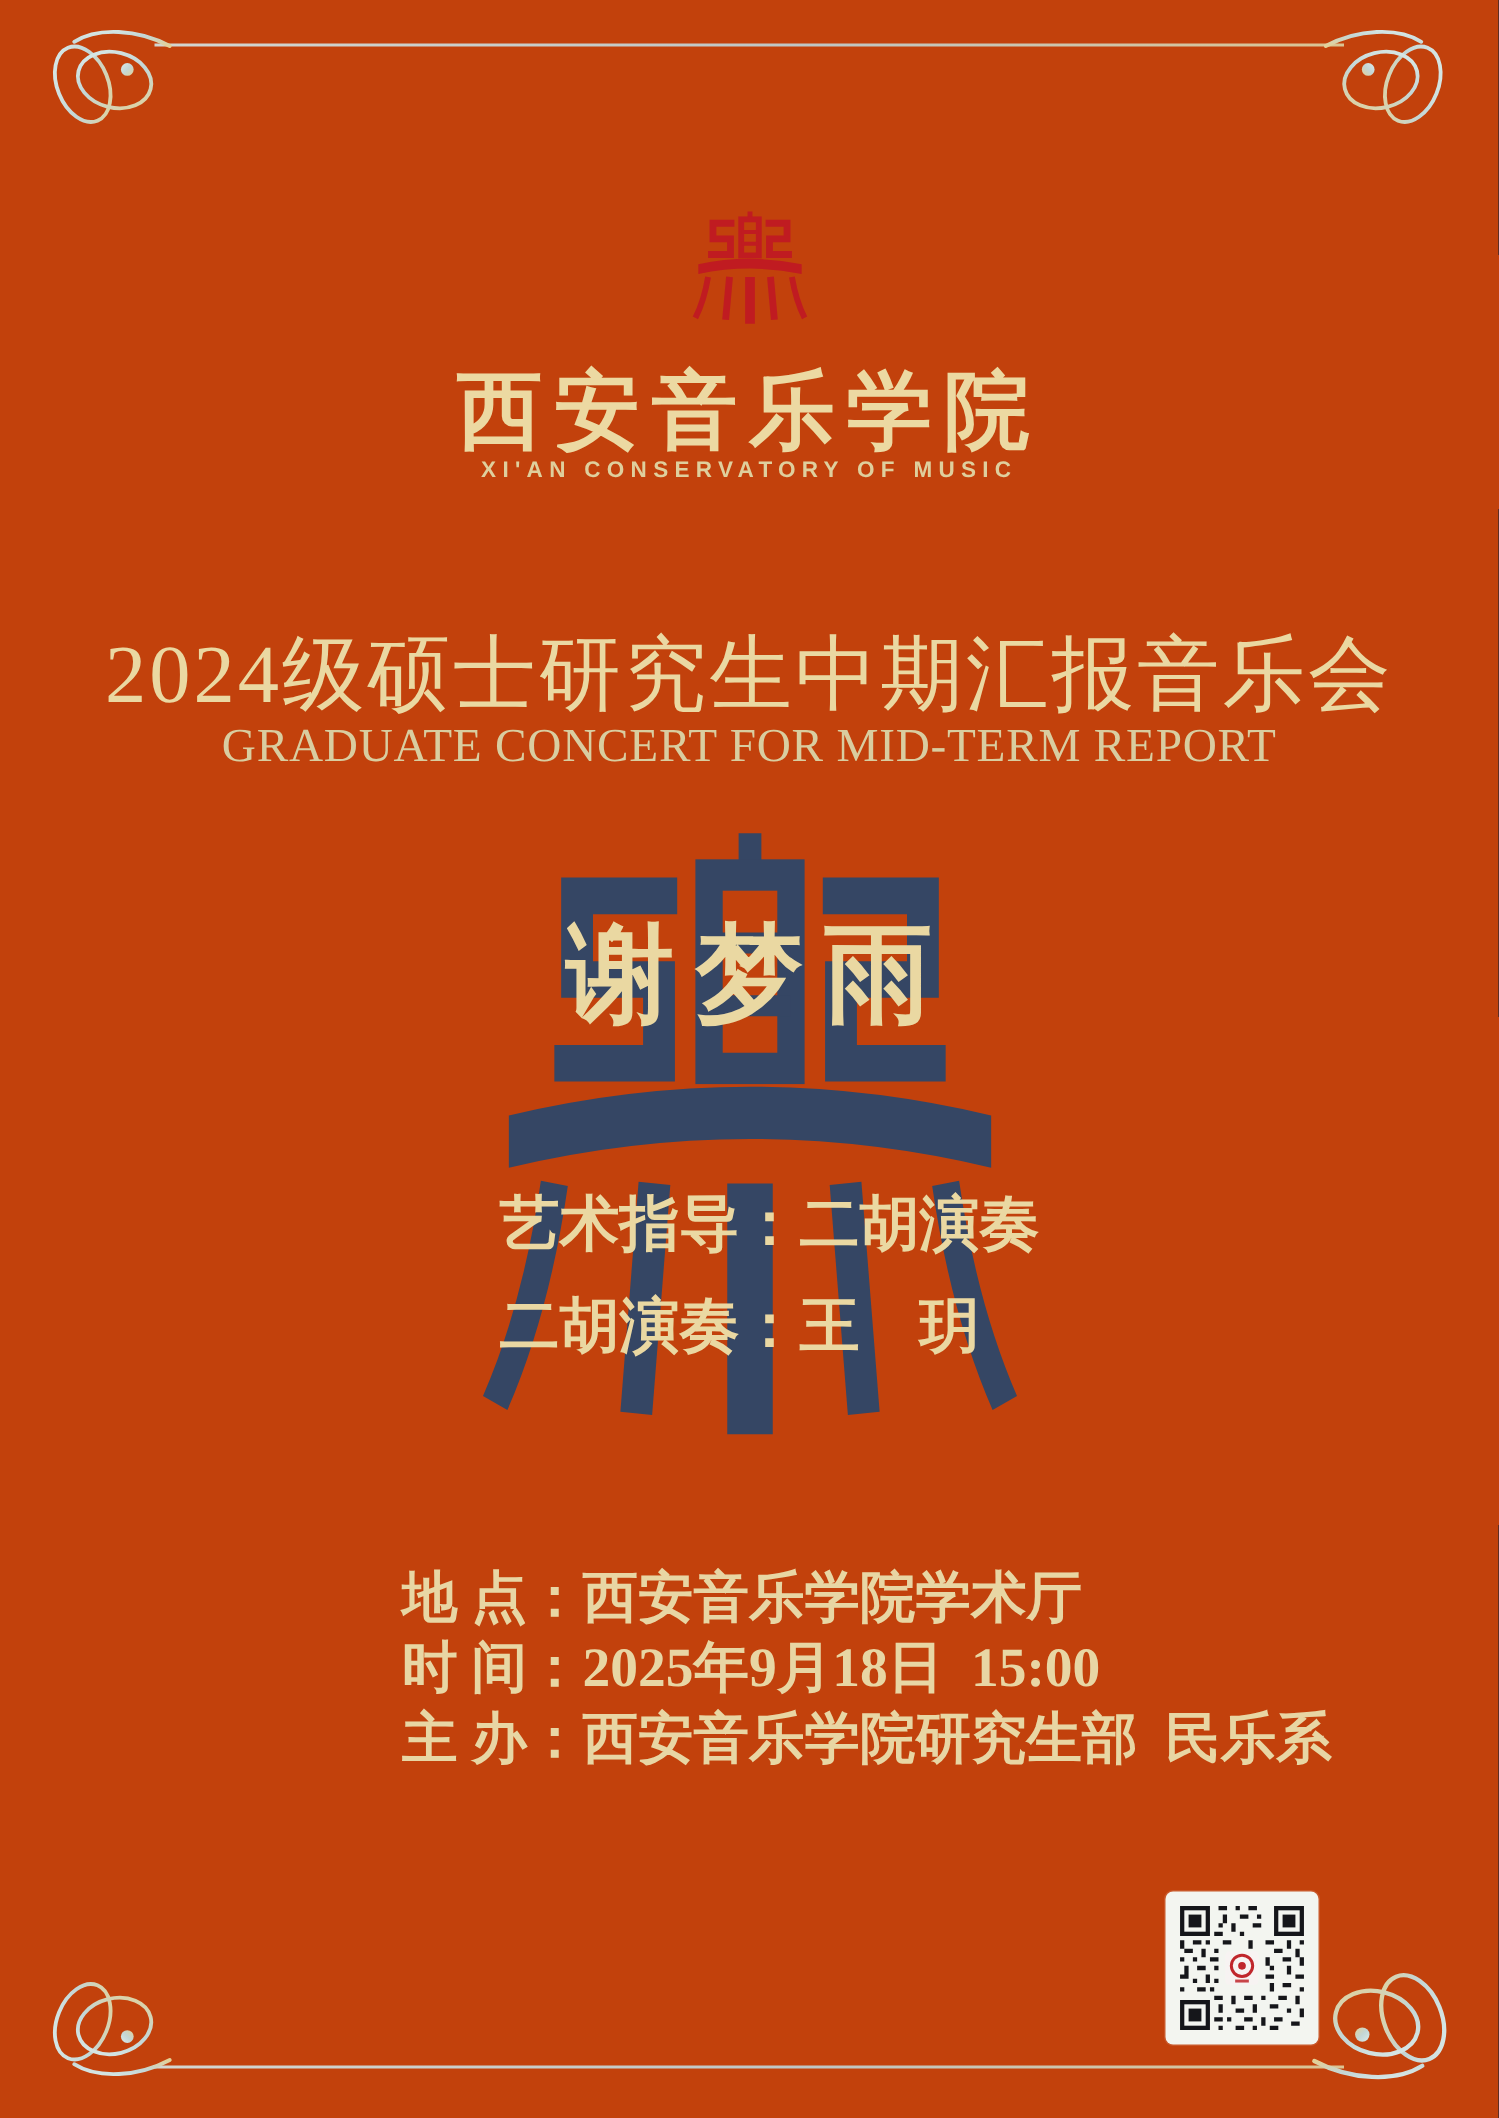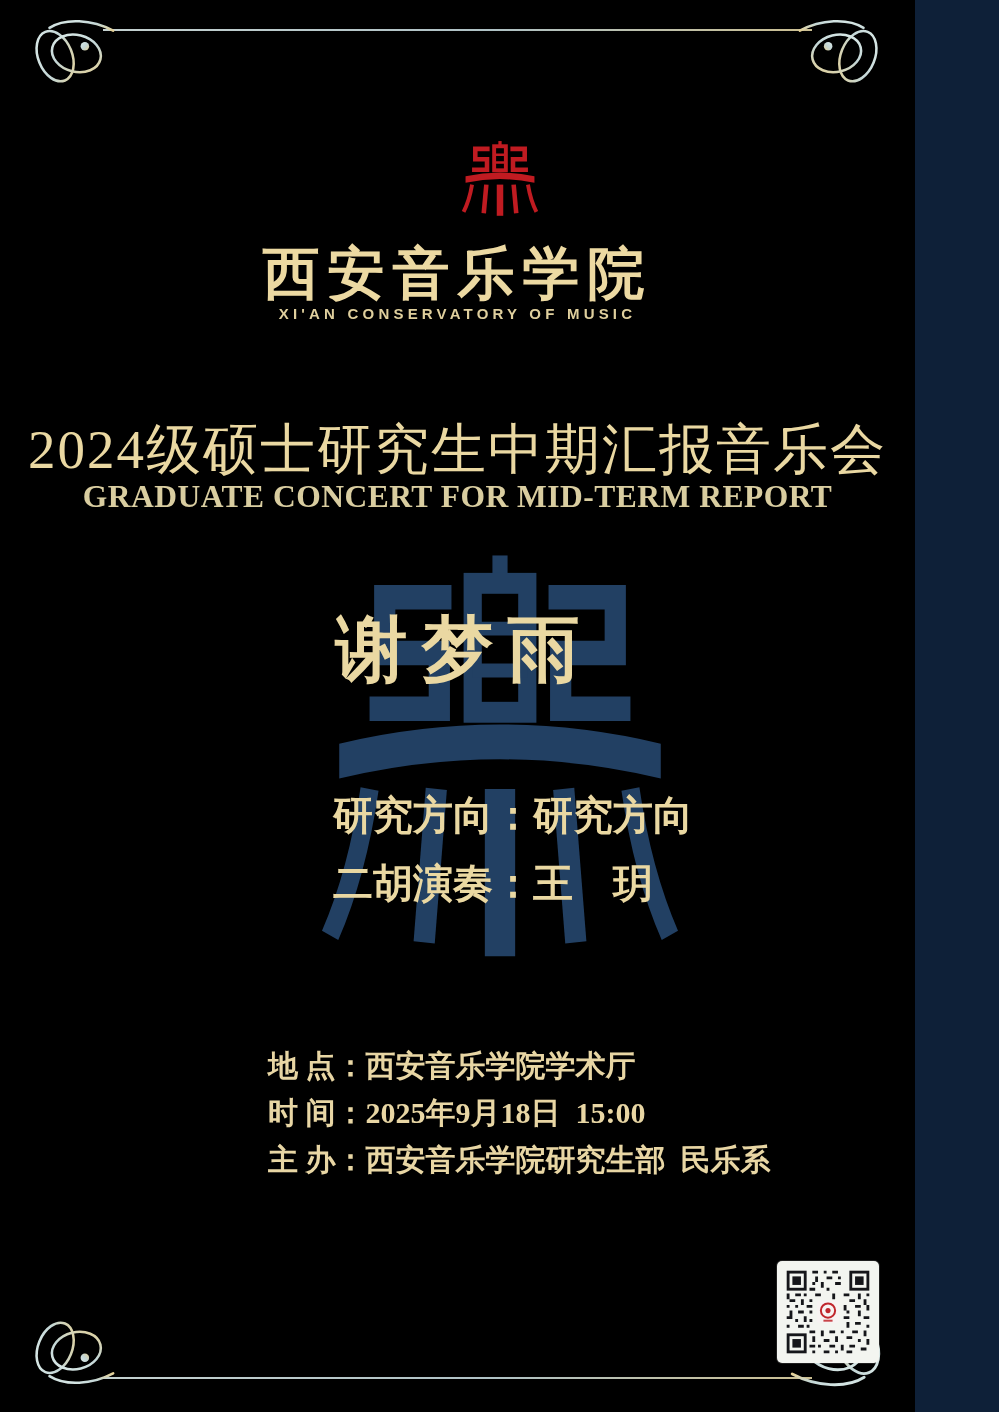--- a/index.html
+++ b/index.html
@@ -1,22 +1,22 @@
 <!DOCTYPE html>
 <html><head>
 <meta charset="utf-8">
 <style>
   html,body { margin:0; padding:0; background:#0e2038; }
   .poster {
-    position:relative; width:915px; height:1412px; overflow:hidden;
+    position:relative; width:999px; height:1412px; overflow:hidden;
     font-family:"Liberation Sans", sans-serif;
     background:
       radial-gradient(ellipse 130% 90% at 50% 42%, #1e4066 0%, #1b3a5f 55%, #1634556 100%),
       #1b3a5f;
-    background-color:#000000;
+    background-color:#c2410c;
   }
   .abs { position:absolute; }
   .ctr { left:0; right:0; text-align:center; }
   .zh  { font-family:"Liberation Serif", serif; }
 
   
   .rule { position:absolute; left:103px; right:103px; height:2px; opacity:.92;
           background:linear-gradient(90deg,#d5e3e2 0%,#bed2d6 55%,#ddcf9e 100%); }
   .rule-top { top:29px; }
   .rule-bottom { top:1377px; }
@@ -32,30 +32,30 @@
   .seal { position:absolute; left:461px; top:138px; width:78px; height:88px; color:#c01b21; }
   .watermark { position:absolute; left:318px; top:545px; width:364px; height:460px;
                color:#26476e; opacity:.9; }
 
   .school-calligraphy { top:236px; font-size:57px; font-weight:700; letter-spacing:8px;
                         color:#ecd9a2; }
   .school-latin { top:305px; font-size:15px; font-weight:700; letter-spacing:4.2px;
                   color:#dfcf9d; }
 
   .title-zh { top:413px; font-size:55px; font-weight:400; letter-spacing:2px; color:#ead8a2; }
-  .title-en { top:479px; font-size:31.5px; font-weight:700; letter-spacing:.5px;
+  .title-en { top:479px; font-size:31.5px; font-weight:400; letter-spacing:.5px;
               color:#d9cda0; font-family:"Liberation Serif", serif; }
 
   .performer { top:602px; font-size:72px; font-weight:700; letter-spacing:14px;
                text-indent:14px; color:#ead8a2; }
 
   .details { left:333px; top:782px; font-size:40px; font-weight:700; color:#ead8a2; }
   .details .line { height:68px; line-height:68px; white-space:pre; }
 
-  .event { left:268px; top:1042px; font-size:30px; font-weight:700; color:#e8d6a4; }
+  .event { left:268px; top:1042px; font-size:37px; font-weight:700; color:#e8d6a4; }
   .event .line { height:47px; line-height:47px; white-space:pre; }
 
   
   .qr { position:absolute; left:777px; top:1261px; width:102px; height:102px;
         background:#f3f5f0; border-radius:5px; box-shadow:0 0 0 1px rgba(255,255,255,.12); }
   .qr svg { position:absolute; inset:4px; }
 
   .hidden-defs { position:absolute; width:0; height:0; overflow:hidden; }
 </style>
 </head>
@@ -120,21 +120,21 @@
     </svg>
   <div class="abs ctr zh school-calligraphy">西安音乐学院</div>
   <div class="abs ctr school-latin">XI'AN CONSERVATORY OF MUSIC</div>
 
   <div class="abs ctr zh title-zh">2024级硕士研究生中期汇报音乐会</div>
   <div class="abs ctr title-en">GRADUATE CONCERT FOR MID-TERM REPORT</div>
 
   <div class="abs ctr zh performer">谢梦雨</div>
 
   <div class="abs zh details">
-    <div class="line">研究方向：研究方向</div>
+    <div class="line">艺术指导：二胡演奏</div>
     <div class="line">二胡演奏：王　玥</div>
   </div>
 
   <div class="abs zh event">
     <div class="line">地 点：西安音乐学院学术厅</div>
     <div class="line">时 间：2025年9月18日  15:00</div>
     <div class="line">主 办：西安音乐学院研究生部  民乐系</div>
   </div>
 
   <div class="qr">

